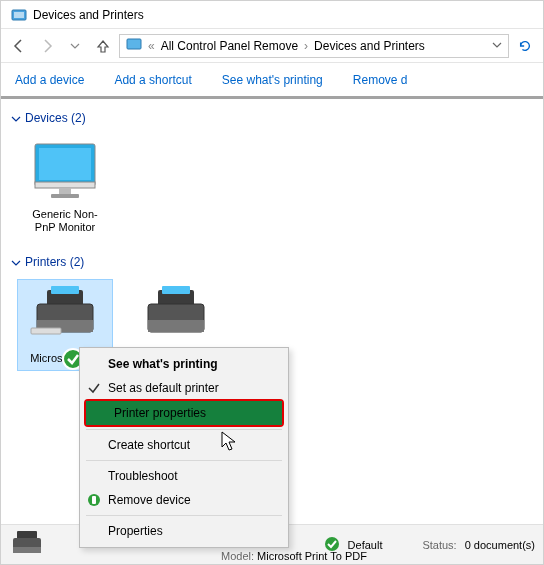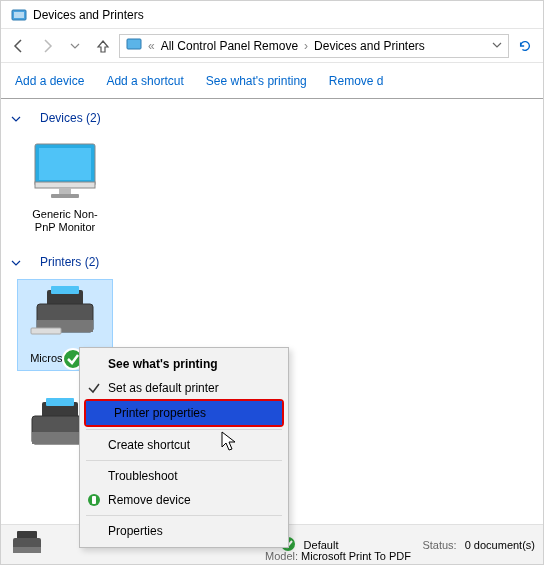--- a/index.html
+++ b/index.html
@@ -5,44 +5,44 @@
   * { box-sizing: border-box; font-family: "Segoe UI", Arial, sans-serif; }
   body { margin: 0; width: 544px; height: 565px; background: #fff; overflow: hidden; font-size: 12px; color: #000; position: relative; border:1px solid #d0d0d0;}
   .titlebar { height: 28px; padding: 4px 10px; font-size: 12px; border-bottom: 1px solid #e5e5e5; display: flex; align-items: center; gap: 6px; }
   .tb-icon { width: 16px; height: 16px; }
   .navbar { height: 34px; display: flex; align-items: center; padding: 2px 6px; gap: 4px; border-bottom: 1px solid #e5e5e5;}
   .nav-btn { width: 24px; height: 24px; display: flex; align-items: center; justify-content: center; color: #777; }
   .nav-btn.enabled { color: #555; }
   .addrbar { flex: 1; display: flex; align-items: center; border: 1px solid #ccc; height: 24px; padding: 0 4px; gap: 2px; }
   .addrbar span { font-size: 12px; padding: 0 2px; }
   .crumb-sep { color: #888; }
-  .cmdbar { height: 36px; display: flex; align-items: center; gap: 22px; padding: 0 14px; border-bottom: 1px solid #a3a3a3;}
+  .cmdbar { height: 36px; display: flex; align-items: center; gap: 30px; padding: 0 14px; border-bottom: 3px solid #a3a3a3;}
   .cmd { color: #0066cc; font-size: 12px; white-space: nowrap; cursor: default; }
   .content { padding: 6px 10px 10px 10px; }
-  .group-header { display: flex; align-items: center; gap: 19px; padding: 6px 0; color: #003399; font-size: 12px; }
+  .group-header { display: flex; align-items: center; gap: 4px; padding: 6px 0; color: #003399; font-size: 12px; }
   .chev { width: 10px; height: 10px; }
-  .items { display: flex; gap: 20px; flex-wrap: wrap; padding: 4px 0 10px 6px; flex-direction: column; }
+  .items { display: flex; gap: 20px; flex-wrap: wrap; padding: 4px 0 10px 6px; }
   .item { width: 96px; text-align: center; font-size: 11px; line-height: 1.2; position: relative; padding: 4px; border: 1px solid transparent; }
   .item.selected { background: #cce8ff; border-color: #99d1ff; }
   .item .label { margin-top: 4px; word-wrap: break-word; }
   .monitor-icon svg, .tower-icon svg, .printer-icon svg { display: block; margin: 0 auto; }
   .badge-check { position: absolute; left: 44px; top: 68px; }
   
   .ctx { position: absolute; left: 78px; top: 346px; width: 210px; background: #f2f2f2; border: 1px solid #bcbcbc; box-shadow: 3px 3px 6px rgba(0,0,0,0.15); padding: 4px 0; z-index: 50; }
   .ctx-row { display: flex; align-items: center; height: 24px; padding: 0 8px 0 28px; font-size: 12px; position: relative; cursor: default; }
   .ctx-row.bold { font-weight: 600; }
   .ctx-row .lefticon { position: absolute; left: 6px; top: 4px; width: 16px; height: 16px; }
   .ctx-sep { height: 1px; background: #d8d8d8; margin: 3px 6px; }
   .ctx-highlight { border: 2px solid #e00000; border-radius: 4px; margin: -1px 4px; }
-  .ctx-row.hl-bg { background: #1d4ed8; }
+  .ctx-row.hl-bg { background: #15803d; }
   .cursor { position: absolute; left: 220px; top: 430px; z-index: 60; pointer-events: none; }
   
   .statusbar { position: absolute; left: 0; right: 0; bottom: 0; height: 40px; border-top: 1px solid #e0e0e0; background: #f3f3f3; display: flex; align-items: center; padding: 0 8px; gap: 8px; font-size: 11px; }
   .statusbar .mini-printer { flex-shrink: 0; }
-  .status-label { color: #666; margin-left: 44px; }
+  .status-label { color: #666; }
 </style>
 </head>
 <body>
 
 <div class="titlebar">
   <span class="tb-icon">
     <svg width="16" height="16" viewBox="0 0 16 16">
         <rect x="1" y="3" width="14" height="10" rx="1" fill="#4aa3df" stroke="#2e7bb0"></rect>
         <rect x="3" y="5" width="10" height="6" fill="#fff" opacity="0.6"></rect>
       </svg>

